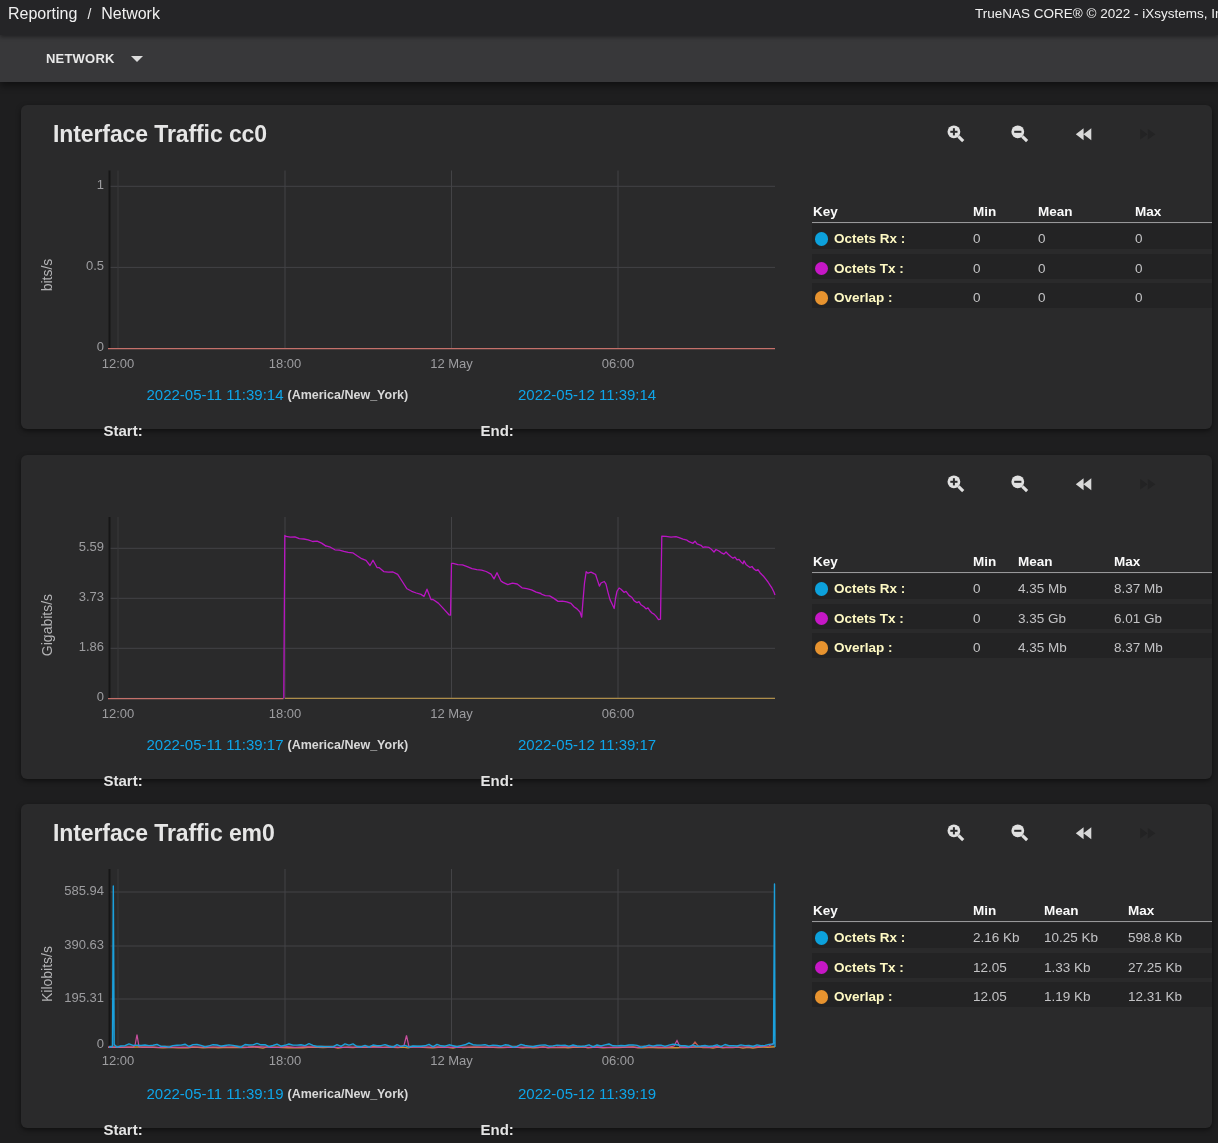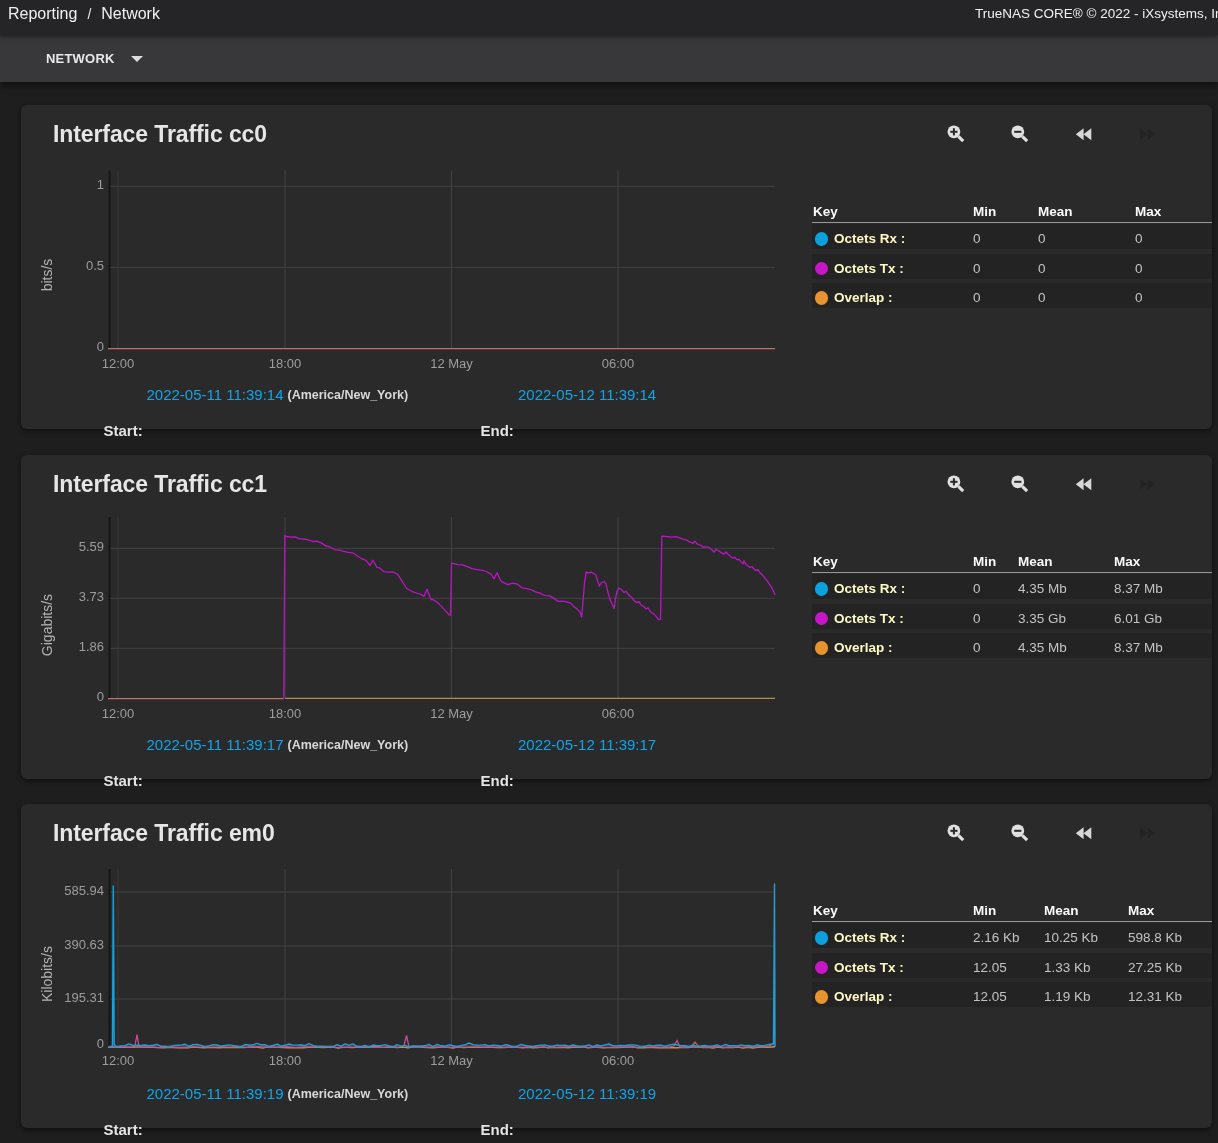--- a/index.html
+++ b/index.html
@@ -130,21 +130,20 @@
       <circle cx="932.9" cy="26.8" r="6.4" fill="#e0e0e0"></circle>
       <rect x="929.3" y="25.8" width="7.2" height="2" fill="#2a2a2b"></rect>
       <rect x="931.9" y="23.2" width="2" height="7.2" fill="#2a2a2b"></rect>
       <line x1="937.4" y1="31.3" x2="942.1999999999999" y2="36.1" stroke="#e0e0e0" stroke-width="3.1"></line>
       <circle cx="996.8" cy="26.8" r="6.4" fill="#e0e0e0"></circle>
       <rect x="993.1999999999999" y="25.8" width="7.2" height="2" fill="#2a2a2b"></rect>
       <line x1="1001.3" y1="31.3" x2="1006.0999999999999" y2="36.1" stroke="#e0e0e0" stroke-width="3.1"></line>
       <path d="M1062.6000000000001 23.3 V35.3 L1054.8 29.3 Z M1070.3 23.3 V35.3 L1062.5 29.3 Z" fill="#d8d8d8"></path>
       <path d="M1119.2 24.0 V34.6 L1126.6 29.3 Z M1126.9 24.0 V34.6 L1134.3 29.3 Z" fill="#232324"></path>
     </svg>
-    <div class="ctitle">Interface Traffic cc1</div>
     <div class="leg">
       <div class="lh" style="left:792px">Key</div>
       <div class="lh" style="left:952px">Min</div>
       <div class="lh" style="left:997px">Mean</div>
       <div class="lh" style="left:1093px">Max</div>
       <div class="lline"></div>
       <div class="lrow" style="top:119.0px"></div>
       <div class="ldot" style="top:127.2px;background:#0ca1dc"></div>
       <div class="lname" style="top:126.0px">Octets Rx <span class="lc">:</span></div>
       <div class="lval" style="left:952px;top:126.0px">0</div>

